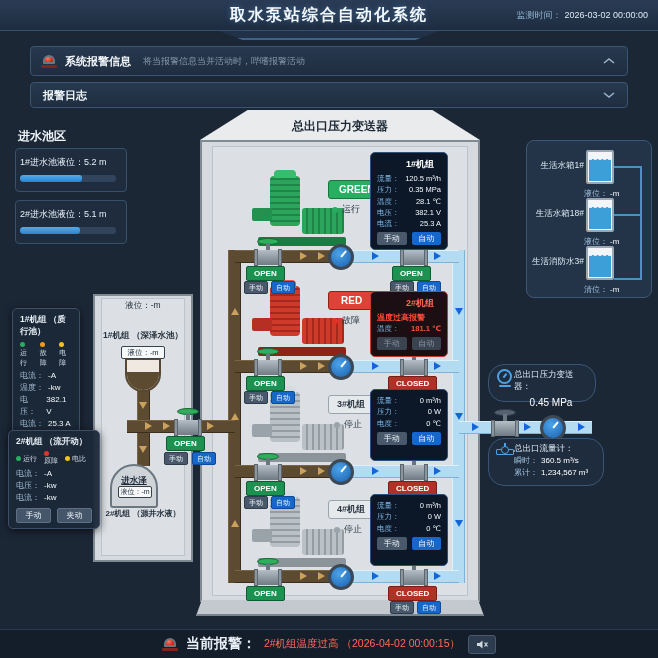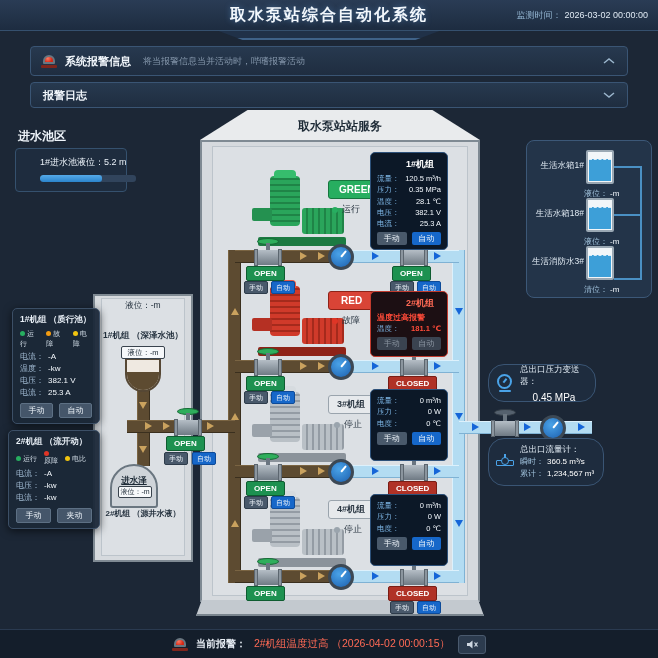--- a/index.html
+++ b/index.html
@@ -28,21 +28,21 @@
 
   
   .siren{position:relative;width:16px;height:13px;margin-left:10px;flex:0 0 auto;}
   .siren .dome{position:absolute;left:2px;top:0;width:12px;height:9px;border-radius:6px 6px 1px 1px;
                background:radial-gradient(circle at 35% 30%,#ff7a63,#d62613 70%);}
   .siren .base{position:absolute;left:0;bottom:0;width:16px;height:3px;background:#7e251c;border-radius:1px;}
 
   
   .pool-title{position:absolute;left:18px;top:128px;color:#eef4fa;font-size:12px;font-weight:bold;}
   .pool-card{position:absolute;left:15px;width:112px;height:44px;background:#1e2c3e;
-             border:1px solid #35516e;border-radius:4px;box-sizing:border-box;padding:7px 24px 0;}
+             border:1px solid #35516e;border-radius:4px;box-sizing:border-box;padding:7px 4px 0;}
   .pool-card .txt{font-size:9px;color:#e8eff6;white-space:nowrap;}
   .pool-card .track{margin-top:6px;width:96px;height:7px;background:#31445c;border-radius:3px;overflow:hidden;}
   .pool-card .fill{height:100%;background:linear-gradient(#55aae8,#2b84cc);border-radius:3px;}
 
   
   .roof{position:absolute;background:#e9ebed;clip-path:polygon(17% 0,83% 0,100% 100%,0 100%);}
   .roof .rt{position:absolute;left:0;right:0;top:5px;text-align:center;color:#1d2a36;font-weight:bold;}
   .bwall{position:absolute;background:#d6dade;border:2px solid #7f8a93;box-sizing:border-box;}
   .binner{position:absolute;background:#dce0e4;border:1.5px solid #bcc4cb;box-sizing:border-box;}
   .bbase{position:absolute;background:#c3c9cf;clip-path:polygon(2% 0,98% 0,100% 100%,0 100%);border-bottom:2px solid #79848d;box-sizing:border-box;}
@@ -150,39 +150,39 @@
             border:1px solid #3c5878;border-radius:8px;box-sizing:border-box;}
   .tank{position:absolute;width:28px;height:34px;border:2px solid #9aa8b4;border-radius:2px;background:#f2f6f9;box-sizing:border-box;z-index:3;}
   .tank .water{position:absolute;left:1px;right:1px;bottom:1px;height:70%;background:#3d9fd8;border-top:1.5px dashed #d6ecfa;}
   .tk-label{position:absolute;width:54px;text-align:right;font-size:8.5px;color:#dfe9f2;}
   .tk-level{position:absolute;font-size:8px;color:#9fc0da;white-space:nowrap;}
   .tk-level b{color:#f2f7fc;font-weight:normal;margin-left:2px;}
   .conn{position:absolute;background:#4a90c4;z-index:2;}
 
   
   .opanel{position:absolute;background:#1e2c3e;border:1.5px solid #3a5574;border-radius:16px;
-          box-sizing:border-box;color:#eef4fa;z-index:10;display:flex;align-items:center;padding:4px 7px;gap:6px;}
+          box-sizing:border-box;color:#eef4fa;z-index:10;display:flex;align-items:flex-start;padding:4px 7px;}
   .opanel .lines{flex:1;}
   .opanel .l1{font-size:8.5px;color:#dfe9f2;}
   .opanel .l2{font-size:10px;color:#fff;text-align:center;margin-top:4px;}
   .opanel .fr{display:flex;font-size:8px;line-height:1.55;gap:3px;}
   .opanel .fr .l{color:#9fc0da;} .opanel .fr .v{color:#fff;}
   .pg-icon{position:relative;width:18px;height:18px;flex:0 0 auto;}
   .pg-icon .c{position:absolute;left:1px;top:0;width:15px;height:15px;border:2px solid #4aa3e8;border-radius:50%;box-sizing:border-box;}
   .pg-icon .n{position:absolute;left:8px;top:4px;width:1.5px;height:5px;background:#4aa3e8;transform:rotate(40deg);}
   .pg-icon .b{position:absolute;left:3px;bottom:0;width:12px;height:2px;background:#4aa3e8;border-radius:1px;}
   .fm-icon{position:relative;width:18px;height:16px;flex:0 0 auto;}
   .fm-icon .p{position:absolute;left:0;top:6px;width:18px;height:6px;border:1.5px solid #4aa3e8;border-radius:1px;box-sizing:border-box;}
   .fm-icon .c{position:absolute;left:5px;top:3px;width:8px;height:8px;border:1.5px solid #4aa3e8;border-radius:50%;background:#1e2c3e;box-sizing:border-box;}
   .fm-icon .s{position:absolute;left:8px;top:0;width:2px;height:4px;background:#4aa3e8;}
 
   
   .footer{position:absolute;left:0;bottom:0;width:658px;height:28px;background:#141e2b;border-top:1px solid #2a3a50;
           display:flex;align-items:center;justify-content:center;gap:8px;}
-  .footer .lab{color:#e8eef5;font-size:10px;font-weight:bold;}
+  .footer .lab{color:#e8eef5;font-size:14px;font-weight:bold;}
   .footer .msg{color:#ff6a55;font-size:10.5px;}
   .mute-btn{width:26px;height:17px;background:#2c3b4e;border:1px solid #4a5a6e;border-radius:3px;
             display:flex;align-items:center;justify-content:center;}
 </style>
 </head>
 <body>
 
 <div class="page">
 
   <div class="header">
@@ -210,20 +210,26 @@
       </svg>
   </div>
 
   <div class="pool-title">进水池区</div>
   <div class="pool-card" style="top:148px">
     <div class="txt"><span>1#进水池液位：</span><span>5.2 m</span></div>
     <div class="track">
         <div class="fill" style="width: 65%;"></div>
       </div>
   </div>
+  <div class="pool-card" style="top:200px">
+    <div class="txt"><span>2#进水池液位：</span><span>5.1 m</span></div>
+    <div class="track">
+        <div class="fill" style="width: 63%;"></div>
+      </div>
+  </div>
 
   <div class="bwall" style="left:93px;top:294px;width:100px;height:268px"></div>
   <div class="binner" style="left:101px;top:298px;width:84px;height:258px"></div>
   <div class="abs dk" style="left:93px;top:300px;width:100px;text-align:center;font-size:8.5px"><span>液位：</span><span>-m</span></div>
   <div class="abs dk" style="left:93px;top:330px;width:100px;text-align:center;font-size:8.5px;font-weight:bold">1#机组 （深泽水池）</div>
 
   <div class="lvlbox" style="left:121px;top:346px;width:44px;height:13px;line-height:11px"><span>液位：</span><span>-m</span></div>
   <div class="cup" style="left:125px;top:358px">
       <div class="liq"></div>
     </div>
@@ -244,21 +250,21 @@
 
   <div class="valve" style="left:173px;top:408px">
     <div class="v-wheel"></div>
       <div class="v-stem"></div>
       <div class="v-body"></div>
   </div>
   <div class="st-badge open" style="left:166px;top:436px">OPEN</div>
   <div class="chip manual" style="left:164px;top:452px">手动</div>
   <div class="chip auto" style="left:192px;top:452px">自动</div>
 
-  <div class="tpanel" style="left:12px;top:308px;width:88px">
+  <div class="tpanel" style="left:12px;top:308px;width:68px">
     <div class="t">1#机组 （质行池）</div>
     <div class="dots">
       <span><span class="dot g"></span><span>运行</span></span>
       <span><span class="dot o"></span><span>故障</span></span>
       <span><span class="dot y"></span><span>电障</span></span>
     </div>
     <div class="r">
         <span class="l">电流：</span>
         <span class="v">-A</span>
       </div>
@@ -299,21 +305,21 @@
         <span class="l">电流：</span>
         <span class="v">-kw</span>
       </div>
     <div class="btns">
       <div class="btn">手动</div>
       <div class="btn">夹动</div>
     </div>
   </div>
 
   <div class="roof" style="left:200px;top:110px;width:280px;height:30px">
-    <div class="rt" style="font-size:12px;top:8px">取水泵站站服务</div>
+    <div class="rt" style="font-size:12px;top:8px">总出口压力变送器</div>
   </div>
   <div class="bwall" style="left:200px;top:140px;width:280px;height:462px"></div>
   <div class="binner" style="left:212px;top:146px;width:256px;height:450px"></div>
   <div class="bbase" style="left:196px;top:600px;width:288px;height:16px"></div>
 
   <div class="pipe-v" style="left:228px;top:250px;height:333px"></div>
   <div class="arw u" style="left:231px;top:308px"></div>
   <div class="arw u" style="left:231px;top:413px"></div>
   <div class="arw u" style="left:231px;top:520px"></div>
   <div class="pipe-vb" style="left:452px;top:250px;height:333px"></div>

